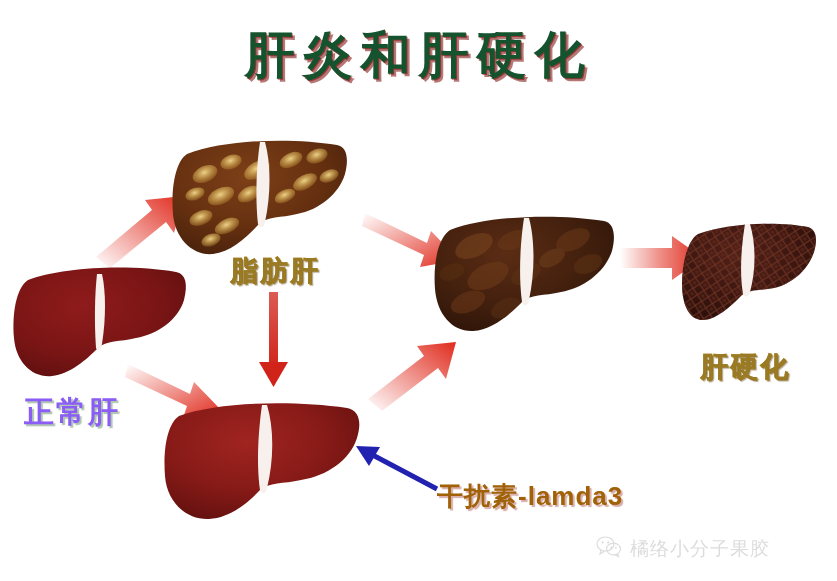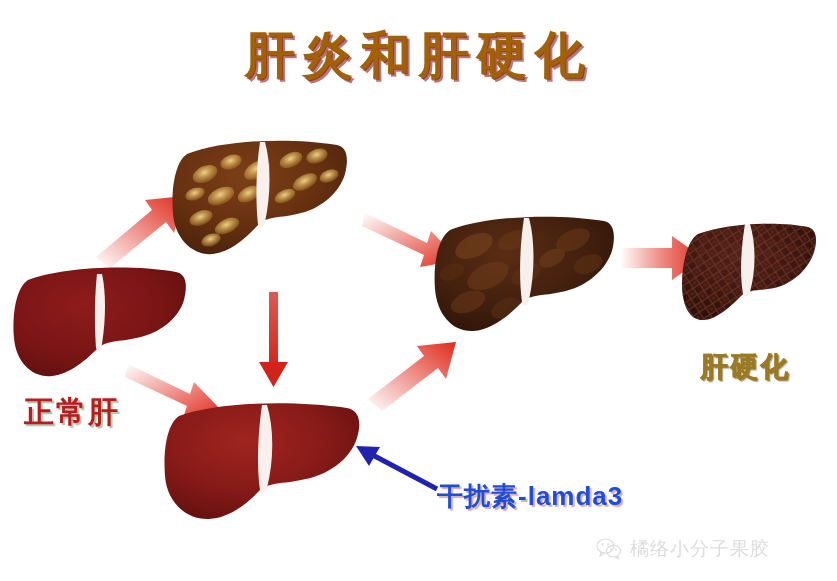--- a/index.html
+++ b/index.html
@@ -19,56 +19,56 @@
   
   .title {
     position: absolute;
     left: 0;
     top: 22px;
     width: 837px;
     text-align: center;
     font-size: 50px;
     font-weight: bold;
     letter-spacing: 8px;
-    color: #a16207;
+    color: #14532d;
     text-shadow: 3px 3px 0 rgba(120,10,8,0.55), 1px 1px 0 rgba(160,20,16,0.6);
     white-space: nowrap;
   }
 
   
   .liver {
     position: absolute;
   }
   .liver svg { display: block; overflow: visible; }
 
   
   .label {
     position: absolute;
     font-weight: bold;
     white-space: nowrap;
     letter-spacing: 2px;
   }
   .label-normal {
-    color: #b91c1c;
+    color: #8b5cf6;
     font-size: 30px;
     text-shadow: 2px 2px 1px rgba(20,90,20,0.35);
   }
   .label-gold {
     color: #9a7a22;
     font-size: 28px;
     text-shadow: 2px 2px 1px rgba(90,65,15,0.45), 1px 1px 0 #c6a33c;
     background: linear-gradient(180deg,#caa43a 0%, #a5842a 45%, #7e6318 100%);
     -webkit-background-clip: text;
     background-clip: text;
   }
 
   
   .annotation {
     position: absolute;
-    color: #1d4ed8;
+    color: #a16207;
     font-size: 26px;
     font-weight: bold;
     white-space: nowrap;
     letter-spacing: 1px;
     text-shadow: 2px 2px 1px rgba(140,20,15,0.35);
   }
 
   
   .arrow-layer {
     position: absolute;
@@ -76,21 +76,20 @@
     width: 837px; height: 581px;
     pointer-events: none;
   }
 
   
   .watermark {
     position: absolute;
     left: 596px;
     top: 536px;
     display: flex;
-    align-items: center;
     gap: 8px;
     opacity: 0.30;
   }
   .watermark-text {
     font-size: 19px;
     color: #8d8d8d;
     letter-spacing: 1px;
     white-space: nowrap;
   }
   .wechat-icon { display: block; }
@@ -210,20 +209,21 @@
         <ellipse cx="152" cy="22" rx="11" ry="7" fill="url(#fatBlob)" transform="rotate(-20 152 22)"></ellipse>
         <ellipse cx="140" cy="48" rx="13" ry="7" fill="url(#fatBlob)" transform="rotate(-28 140 48)"></ellipse>
         <ellipse cx="164" cy="42" rx="10" ry="6" fill="url(#fatBlob)" transform="rotate(-22 164 42)"></ellipse>
         <ellipse cx="120" cy="62" rx="11" ry="6" fill="url(#fatBlob)" transform="rotate(-25 120 62)"></ellipse>
         <ellipse cx="90" cy="106" rx="11" ry="6" fill="url(#fatBlob)" transform="rotate(-25 90 106)"></ellipse>
         <ellipse cx="46" cy="106" rx="10" ry="6" fill="url(#fatBlob)" transform="rotate(-20 46 106)"></ellipse>
       </g>
       <path d="M 100,8 C 106,30 106,60 100,88 C 99,94 95,95 93,90 C 90,60 92,28 95,8 Z" fill="#f7f0ec"></path>
     </svg>
   </div>
+  <div class="label label-gold" style="left:230px; top:252px;">脂肪肝</div>
 
   <div class="liver" style="left:155px; top:398px;">
     <svg width="212" height="125" viewBox="0 0 212 125">
       <defs>
         <radialGradient id="hepGrad" cx="42%" cy="33%" r="76%">
           <stop offset="0%" stop-color="#a02420"></stop>
           <stop offset="55%" stop-color="#861a17"></stop>
           <stop offset="100%" stop-color="#5f100e"></stop>
         </radialGradient>
       </defs>

